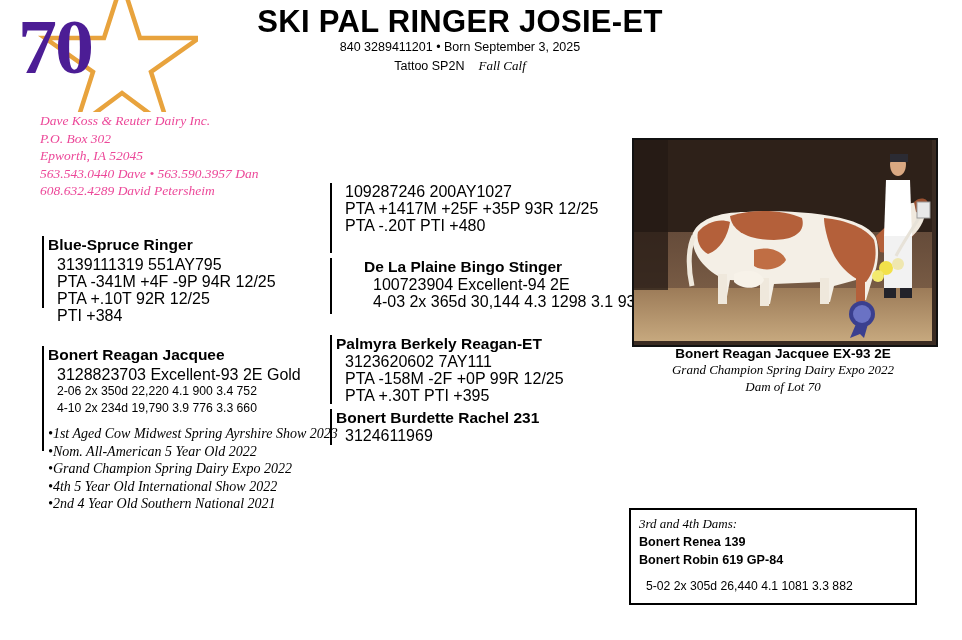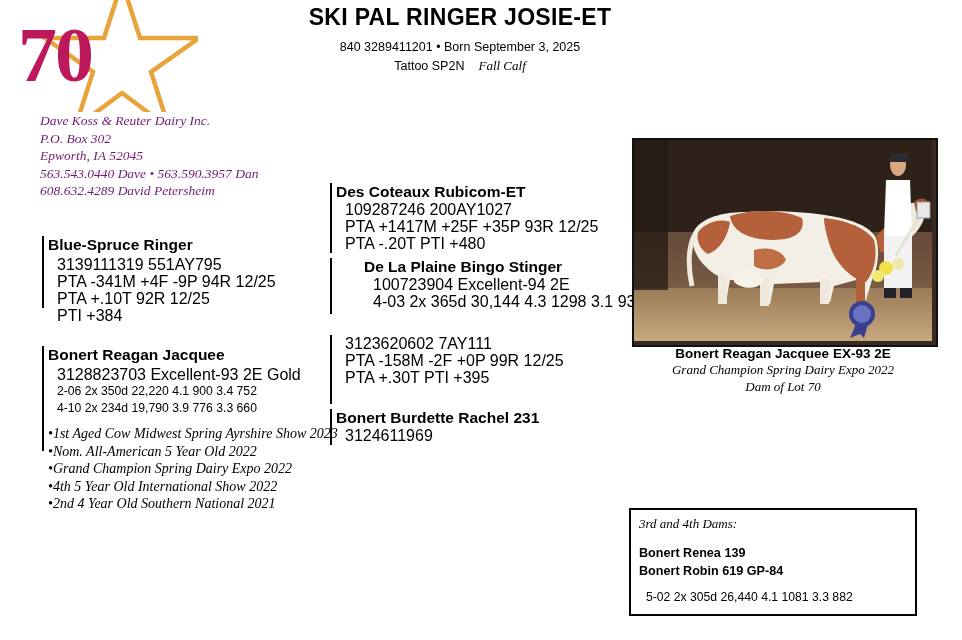--- a/index.html
+++ b/index.html
@@ -30,54 +30,54 @@
     height: 112px;
   }
   .star-wrap svg {
     position: absolute;
     left: 0;
     top: 0;
   }
   .lot-number {
     position: absolute;
     left: 18px;
-    top: 16px;
+    top: 8px;
     font-family: "Liberation Serif", serif;
     font-weight: bold;
     font-size: 78px;
     line-height: 78px;
     letter-spacing: -2px;
-    color: #be185d;
+    color: #4c1d95;
   }
 
   
   .consignor {
     position: absolute;
     left: 40px;
     top: 112px;
     width: 290px;
     font-family: "Liberation Serif", serif;
     font-style: italic;
     font-size: 13.5px;
     line-height: 17.5px;
-    color: #701a75;
+    color: #ec4899;
   }
   .consignor div { white-space: nowrap; }
   .consignor .email { }
 
   
   .animal-name {
     position: absolute;
     left: 250px;
     top: 4px;
     width: 420px;
     text-align: center;
     font-family: "Liberation Sans", sans-serif;
     font-weight: bold;
-    font-size: 23px;
+    font-size: 31px;
     letter-spacing: 0.3px;
   }
   .reg-line {
     position: absolute;
     left: 250px;
     top: 40px;
     width: 420px;
     text-align: center;
     font-family: "Liberation Sans", sans-serif;
     font-size: 12.5px;
@@ -211,21 +211,21 @@
     left: 629px;
     top: 508px;
     width: 268px;
     border: 2px solid #000;
     padding: 6px 8px 8px 8px;
   }
   .dams-box .title {
     font-family: "Liberation Serif", serif;
     font-style: italic;
     font-size: 13px;
-    margin-bottom: 12px;
+    margin-bottom: 1px;
   }
   .dams-box .dline {
     font-family: "Liberation Sans", sans-serif;
     font-size: 12.6px;
     line-height: 18px;
     white-space: nowrap;
     font-weight: bold;
   }
   .dams-box .dprod {
     font-family: "Liberation Sans", sans-serif;
@@ -281,35 +281,35 @@
       <div>•1st Aged Cow Midwest Spring Ayrshire Show 2023</div>
       <div>•Nom. All-American 5 Year Old 2022</div>
       <div>•Grand Champion Spring Dairy Expo 2022</div>
       <div>•4th 5 Year Old International Show 2022</div>
       <div>•2nd 4 Year Old Southern National 2021</div>
     </div>
   </div>
 
   <div class="bar" style="left:330px; top:183px; height:70px;"></div>
   <div class="mgs-block">
-    <div class="ped-name">Des Coteaux Rubicom-ET</div>
     <div class="ped-line indent">109287246     200AY1027</div>
     <div class="ped-line indent">PTA +1417M +25F +35P 93R 12/25</div>
     <div class="ped-line indent">PTA -.20T PTI +480</div>
   </div>
 
   <div class="bar" style="left:330px; top:258px; height:56px;"></div>
   <div class="mgs2-block">
     <div class="ped-name">De La Plaine Bingo Stinger</div>
     <div class="ped-line indent">100723904   Excellent-94 2E</div>
     <div class="ped-line indent">4-03  2x  365d  30,144  4.3  1298  3.1  935</div>
   </div>
 
   <div class="bar" style="left:330px; top:335px; height:69px;"></div>
   <div class="damsire-block">
+    <div class="ped-name">Palmyra Berkely Reagan-ET</div>
     <div class="ped-line indent">3123620602   7AY111</div>
     <div class="ped-line indent">PTA -158M -2F +0P 99R 12/25</div>
     <div class="ped-line indent">PTA +.30T  PTI +395</div>
   </div>
 
   <div class="bar" style="left:330px; top:409px; height:36px;"></div>
   <div class="dam2-block">
     <div class="ped-name">Bonert Burdette Rachel 231</div>
     <div class="ped-line indent">3124611969</div>
   </div>

